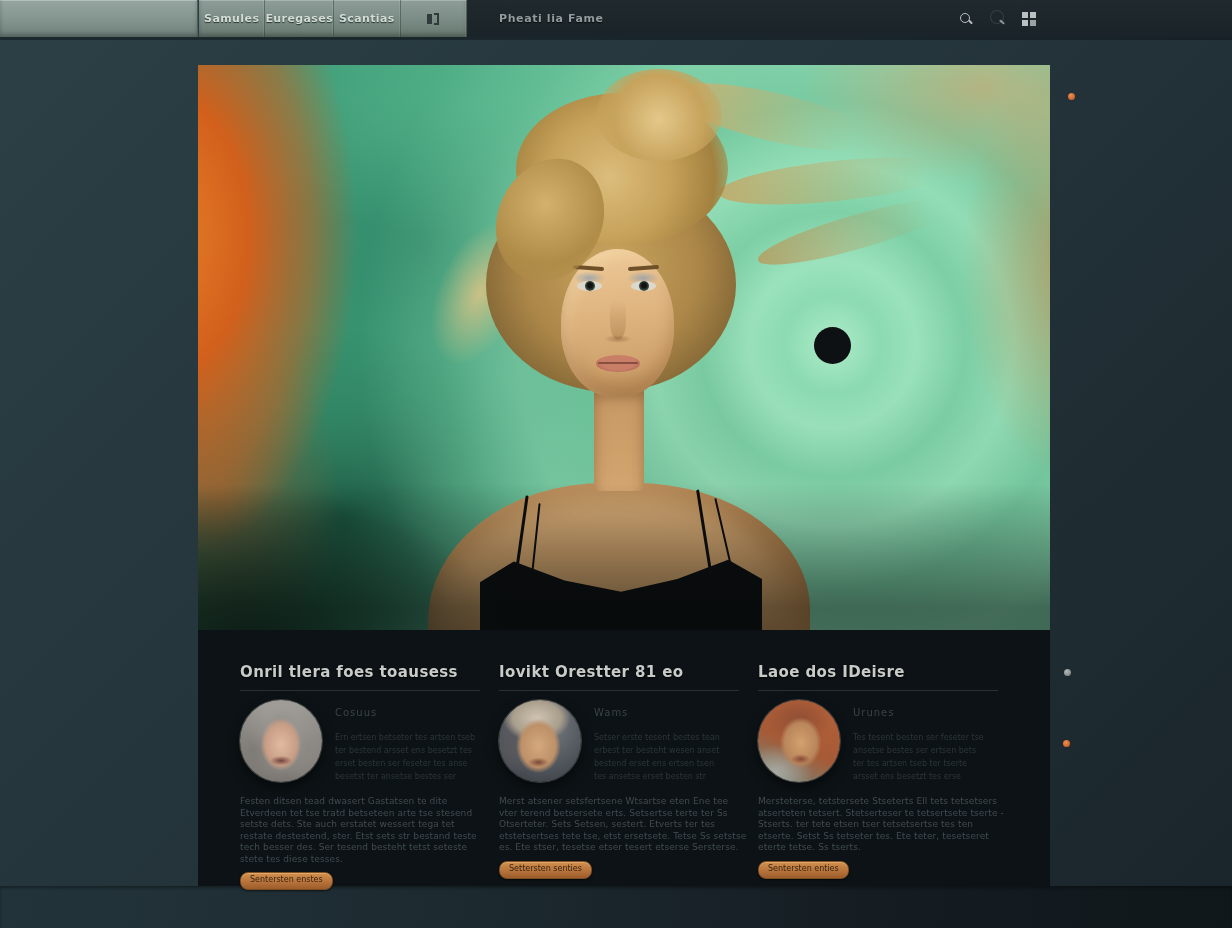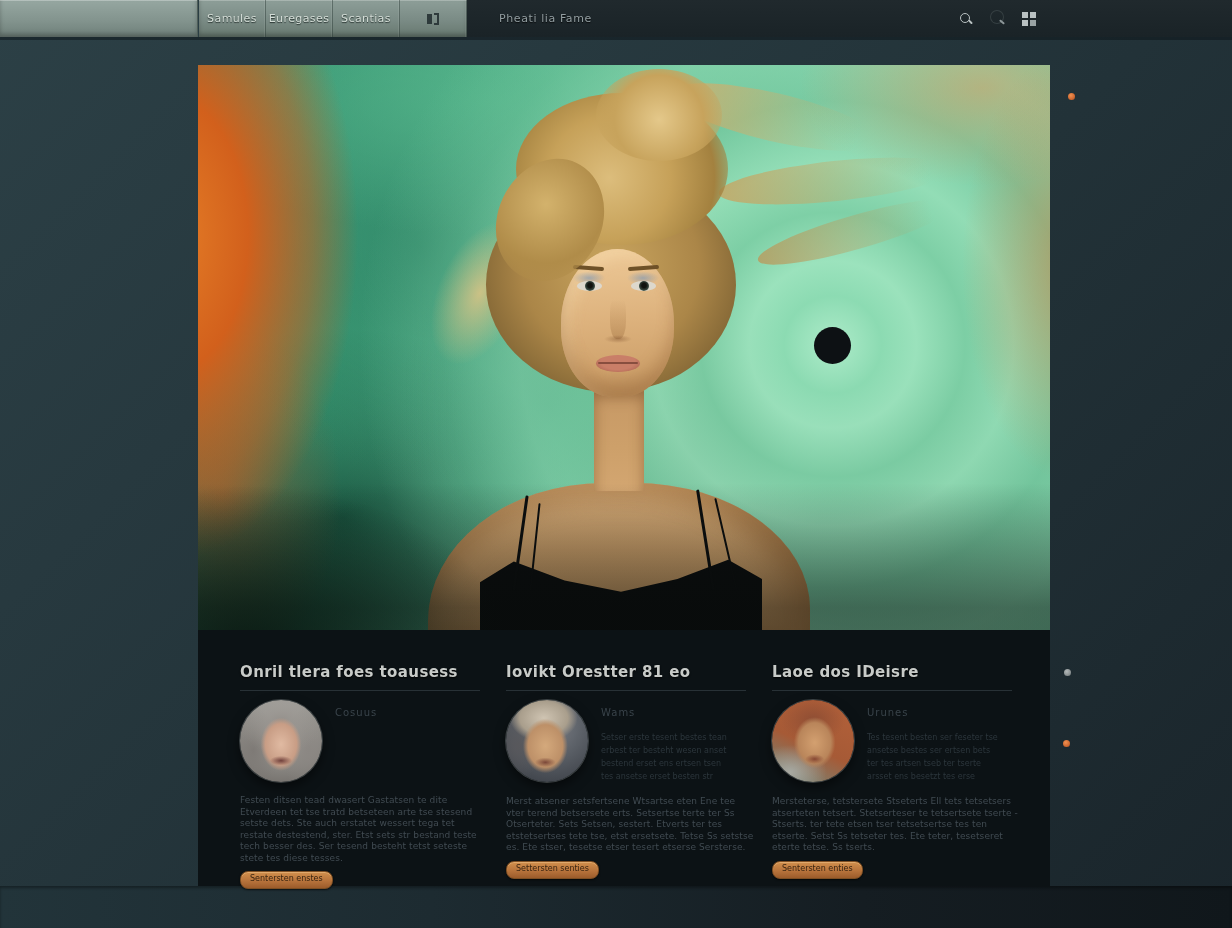--- a/index.html
+++ b/index.html
@@ -9,21 +9,21 @@
     background:#1d2a30;
     overflow:hidden;
     position:relative;
   }
   .screen {
     position:absolute; inset:0; width:1232px; height:928px;
     background:linear-gradient(135deg,#2c4046 0%,#27393f 28%,#223238 55%,#1a252b 100%);
   }
 
   
-  .topbar { position:absolute; top:0; left:0; width:1232px; height:37px; box-shadow:0 3px 0 rgba(8,16,20,.45); z-index:30; }
+  .topbar { position:absolute; top:0; left:0; width:1232px; height:37px; box-shadow:0 3px 0 rgba(8,16,20,.45); z-index:30;font-weight:bold; }
   .topbar-left {
     position:absolute; left:0; top:0; width:198px; height:37px;
     background:linear-gradient(180deg,#96a7a1 0%,#83948e 55%,#6e7f79 100%);
     border-right:1px solid #4e5e59;
     box-shadow:inset 0 1px 0 rgba(255,255,255,.3), inset 0 -3px 4px rgba(0,0,0,.25);
   }
   .topbar-mid {
     position:absolute; left:199px; top:0; width:268px; height:37px; display:flex;
     background:linear-gradient(180deg,#8d9e98 0%,#7a8b85 55%,#67786f 100%);
     box-shadow:inset 0 1px 0 rgba(255,255,255,.25), inset 0 -3px 4px rgba(0,0,0,.25);
@@ -147,21 +147,21 @@
   .cami { left:282px; top:490px; width:282px; height:80px; background:#0b0d0e;
     clip-path:polygon(0 100%, 0 34%, 12% 8%, 30% 32%, 50% 46%, 70% 30%, 88% 6%, 100% 30%, 100% 100%); }
   .strap { background:#0c0e0f; border-radius:2px; }
   .strap.la { left:321px; top:430px; width:3px; height:96px;  transform:rotate(8deg); }
   .strap.lb { left:336px; top:438px; width:2px; height:88px;  transform:rotate(6deg); }
   .strap.ra { left:506px; top:424px; width:3px; height:102px; transform:rotate(-9deg); }
   .strap.rb { left:527px; top:432px; width:2px; height:95px;  transform:rotate(-13deg); }
 
   
   .panel { position:absolute; left:198px; top:630px; width:852px; height:256px; background:#0c1215; z-index:10; }
-  .cards { display:flex; padding:33px 0 0 42px; gap:26px; }
+  .cards { display:flex; padding:33px 0 0 42px; gap:19px; }
   .card { width:240px; }
   .card-heading {
     font-size:15px; font-weight:bold; color:#c8cbc8; letter-spacing:.4px; white-space:nowrap;
     text-shadow:0 1px 2px rgba(0,0,0,.9);
   }
   .card-rule { margin-top:9px; border-top:1px solid #28313\6; border-top:1px solid #283136; }
   .card-top { display:flex; margin-top:9px; gap:13px; }
   .avatar { width:82px; height:82px; border-radius:50%; flex:none;
     box-shadow:0 0 0 1px rgba(190,200,200,.28), 0 5px 12px rgba(0,0,0,.55); }
   .avatar.a1 { background:
@@ -280,20 +280,26 @@
   <div class="panel">
     <div class="cards">
 
       <div class="card">
         <div class="card-heading">Onril tlera foes toausess</div>
         <div class="card-rule"></div>
         <div class="card-top">
           <div class="avatar a1"></div>
           <div class="card-meta">
             <div class="meta-title">Cosuus</div>
+            <div class="meta-lines">
+              <div>Ern ertsen betseter tes artsen tseb</div>
+              <div>ter bestend arsset ens besetzt tes</div>
+              <div>erset besten ser feseter tes anse</div>
+              <div>besetst ter ansetse bestes ser</div>
+            </div>
           </div>
         </div>
         <div class="card-body">Festen ditsen tead dwasert Gastatsen te dite Etverdeen tet tse tratd betseteen arte tse stesend setste dets. Ste auch erstatet wessert tega tet restate destestend, ster. Etst sets str bestand teste tech besser des. Ser tesend besteht tetst seteste stete tes diese tesses.</div>
         <div class="card-button">Sentersten enstes</div>
       </div>
 
       <div class="card">
         <div class="card-heading">Iovikt Orestter 81 eo</div>
         <div class="card-rule"></div>
         <div class="card-top">

